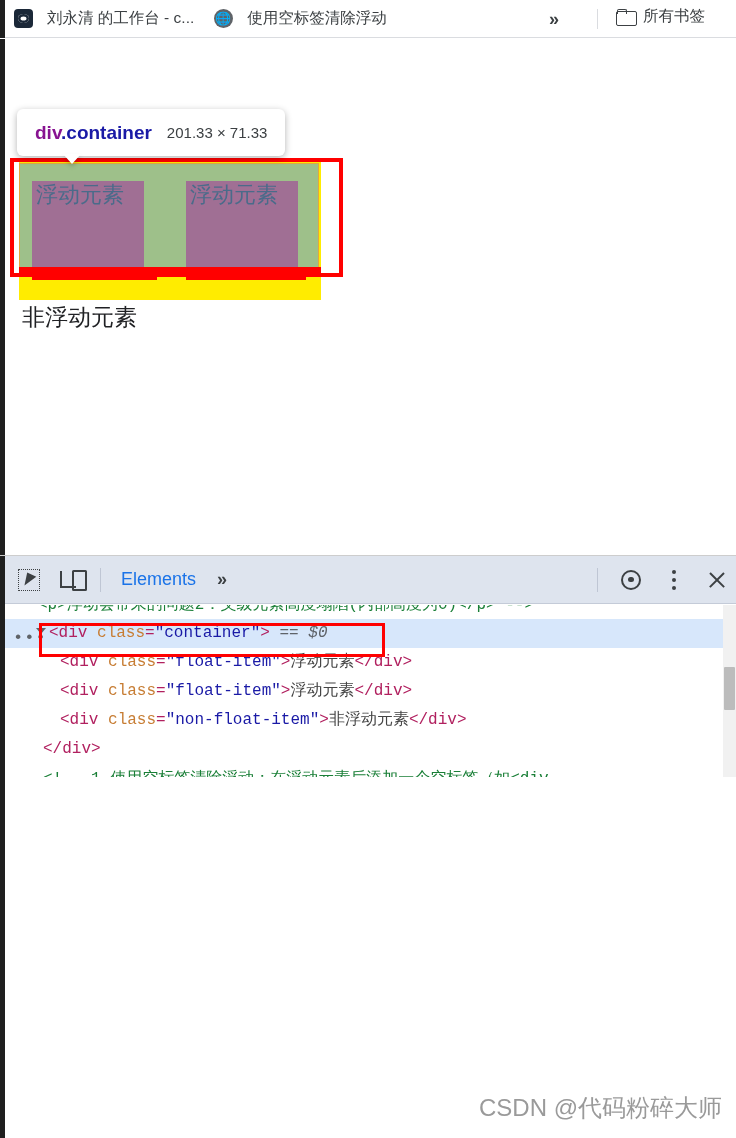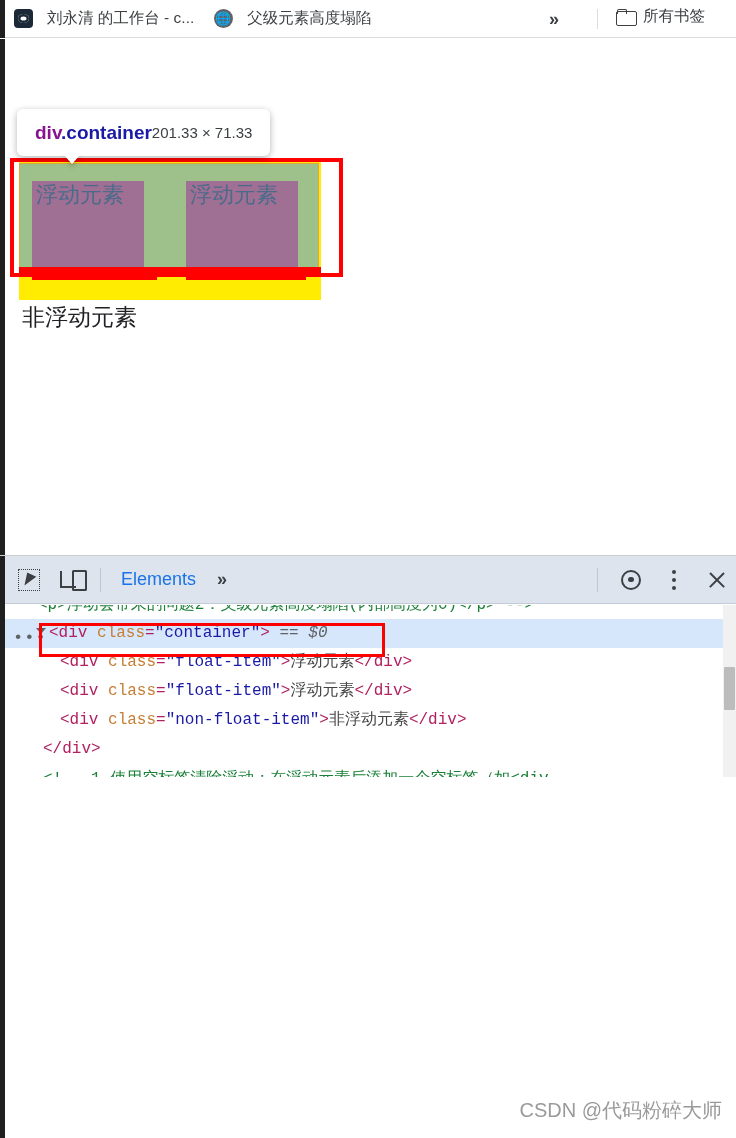--- a/index.html
+++ b/index.html
@@ -88,21 +88,21 @@
     position: absolute; left: 0; top: 39px; width: 5px; height: 516px;
     background: #1f1f1f;
   }
 
   
   .insp-tooltip {
     position: absolute; left: 12px; top: 70px;
     height: 47px; padding: 0 18px;
     background: #ffffff; border-radius: 6px;
     box-shadow: 0 2px 7px rgba(0,0,0,0.30);
-    display: flex; align-items: center; 
+    display: flex; align-items: center; gap: 15px;
     z-index: 40;
   }
   .insp-tag { font-size: 19px; font-weight: bold; }
   .insp-tag .t-el { color: #881391; }
   .insp-tag .t-cls { color: #1a1aa6; }
   .insp-dims { font-size: 15px; color: #3c4043; }
   .insp-arrow {
     position: absolute; left: 58px; top: 115px;
     width: 0; height: 0;
     border-left: 9px solid transparent;
@@ -298,39 +298,39 @@
   .dom-scrollbar {
     position: absolute; right: 0; top: 0; width: 13px; height: 172px;
     background: #f1f1f1;
   }
   .dom-scroll-thumb {
     position: absolute; right: 1px; top: 62px;
     width: 11px; height: 43px; background: #bcbcbc; border-radius: 1px;
   }
   .watermark {
     position: absolute; right: 14px; bottom: 14px;
-    font-size: 20px; color: #9a9a9a;
+    font-size: 24px; color: #9a9a9a;
     font-family: "Liberation Sans", "DejaVu Sans", sans-serif;
     font-style: normal;
   }
 </style>
 </head>
 <body>
 
 <div class="bookmark-bar">
   <div class="win-edge"></div>
 
   <div class="bm-item">
     <span class="favicon-eye"></span>
     <span class="bm-label">刘永清 的工作台 - c...</span>
   </div>
 
   <div class="bm-item">
     <span class="favicon-globe">🌐</span>
-    <span class="bm-label">父级元素高度塌陷</span>
+    <span class="bm-label">使用空标签清除浮动</span>
   </div>
 
   <div class="bm-chevrons">»</div>
   <div class="bm-divider"></div>
 
   <div class="bm-allmarks">
     <span class="folder-icon"></span>
     <span class="bm-label">所有书签</span>
   </div>
 </div>

